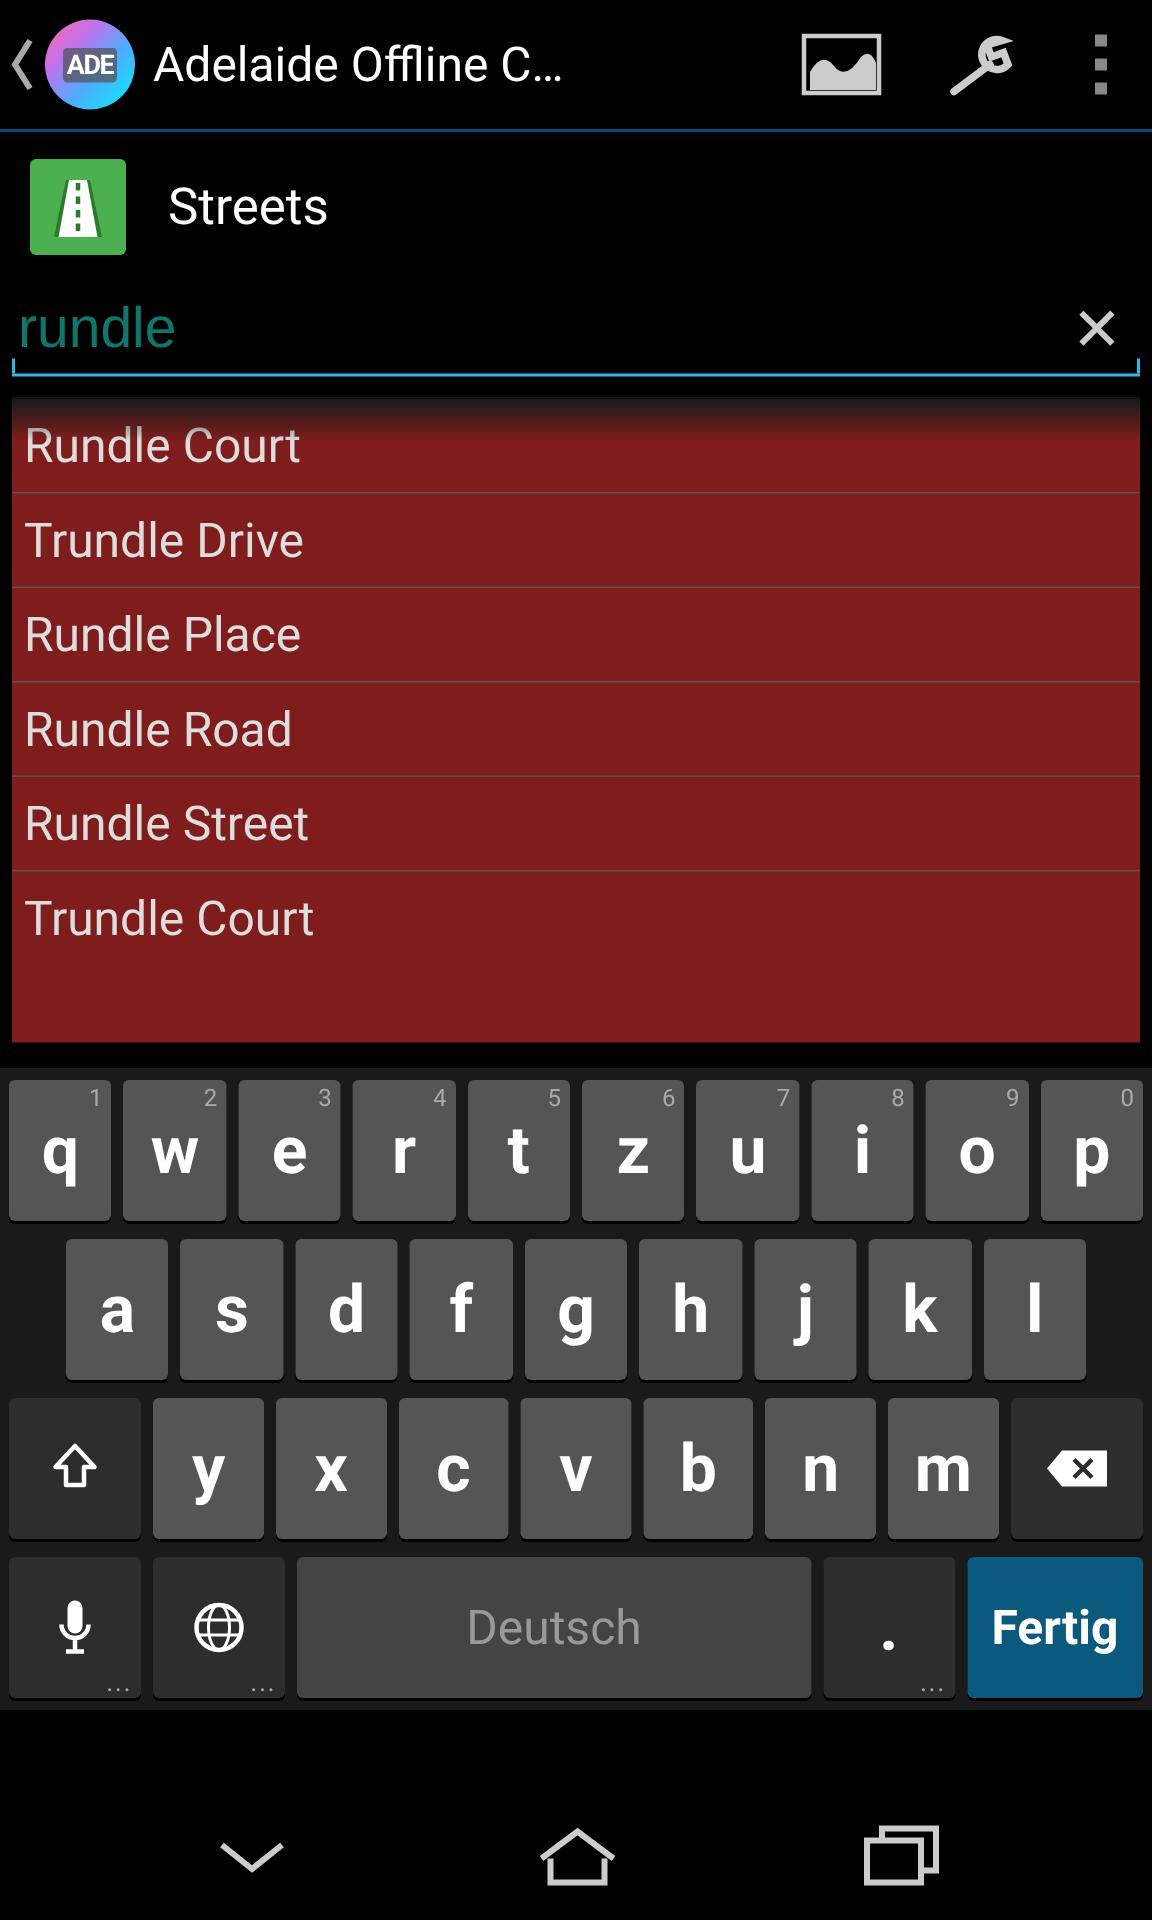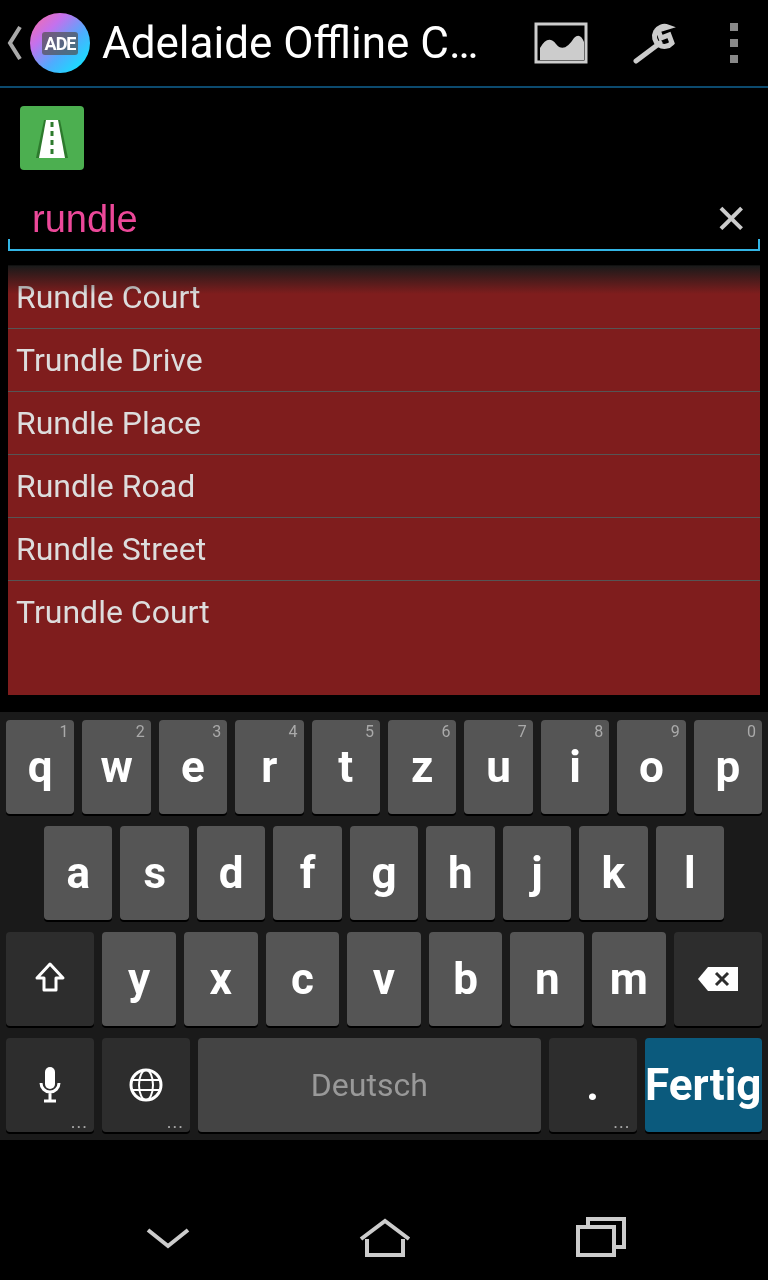--- a/index.html
+++ b/index.html
@@ -39,21 +39,21 @@
     font-weight: bold;
     color: #fff;
     background: rgba(80,80,80,0.7);
     padding: 1px 3px;
     border-radius: 3px;
     letter-spacing: -1px;
   }
   .app-title {
     flex: 1;
     color: #fff;
-    font-size: 44px;
+    font-size: 32px;
     white-space: nowrap;
     overflow: hidden;
     text-overflow: ellipsis;
     padding-right: 8px;
   }
   .action-icons {
     display: flex;
     align-items: center;
     gap: 40px;
     padding-right: 12px;
@@ -100,24 +100,23 @@
     height: 10px;
     background: #33b5e5;
   }
   .search-row::before { left: 0; }
   .search-row::after { right: 0; }
   .search-input {
     flex: 1;
     background: transparent;
     border: none;
     outline: none;
-    color: #ec4899;
+    color: #0f766e;
     font-size: 38px;
     padding: 4px 8px 4px 4px;
-    margin-left: 20px;
   }
   .clear-btn {
     color: #ccc;
     font-size: 40px;
     padding: 0 12px;
     font-weight: 300;
   }
   
   
   .results-wrap {
@@ -178,21 +177,21 @@
     position: absolute;
     bottom: 0px;
     right: 6px;
     font-size: 18px;
     color: #aaa;
     font-weight: normal;
     letter-spacing: 1px;
   }
   .key.dark { background: #2d2d2d; }
   .key.space { flex: 3.5; background: #444; color: #999; font-size: 32px; font-weight: normal;}
-  .key.done { background: #0b5a7d; font-size: 44px; text-align: right; }
+  .key.done { background: #0b5a7d; font-size: 32px; text-align: right; }
   .key.sym { font-size: 30px; }
   .row2 { padding: 0 38px; }
   .key.shift, .key.backspace { flex: 1.2; }
   
   
   .navbar {
     position: absolute;
     left: 0; right: 0; bottom: 0;
     height: 86px;
     background: #000;
@@ -237,20 +236,21 @@
 </div>
 
 <div class="category-row">
   <div class="category-icon">
     <svg width="40" height="44" viewBox="0 0 40 44">
       <polygon points="12,4 28,4 36,42 4,42" fill="#2d7a2d"></polygon>
       <polygon points="14,4 26,4 33,42 7,42" fill="#fff"></polygon>
       <line x1="20" y1="6" x2="20" y2="40" stroke="#2d7a2d" stroke-width="3" stroke-dasharray="5,4"></line>
     </svg>
   </div>
+  <div class="category-label">Streets</div>
 </div>
 
 <div class="search-row">
   <input class="search-input" type="text" value="rundle" style="">
   <div class="clear-btn">✕</div>
 </div>
 
 <div class="results-wrap">
   <div class="result-item">Rundle Court</div>
   <div class="result-item">Trundle Drive</div>

